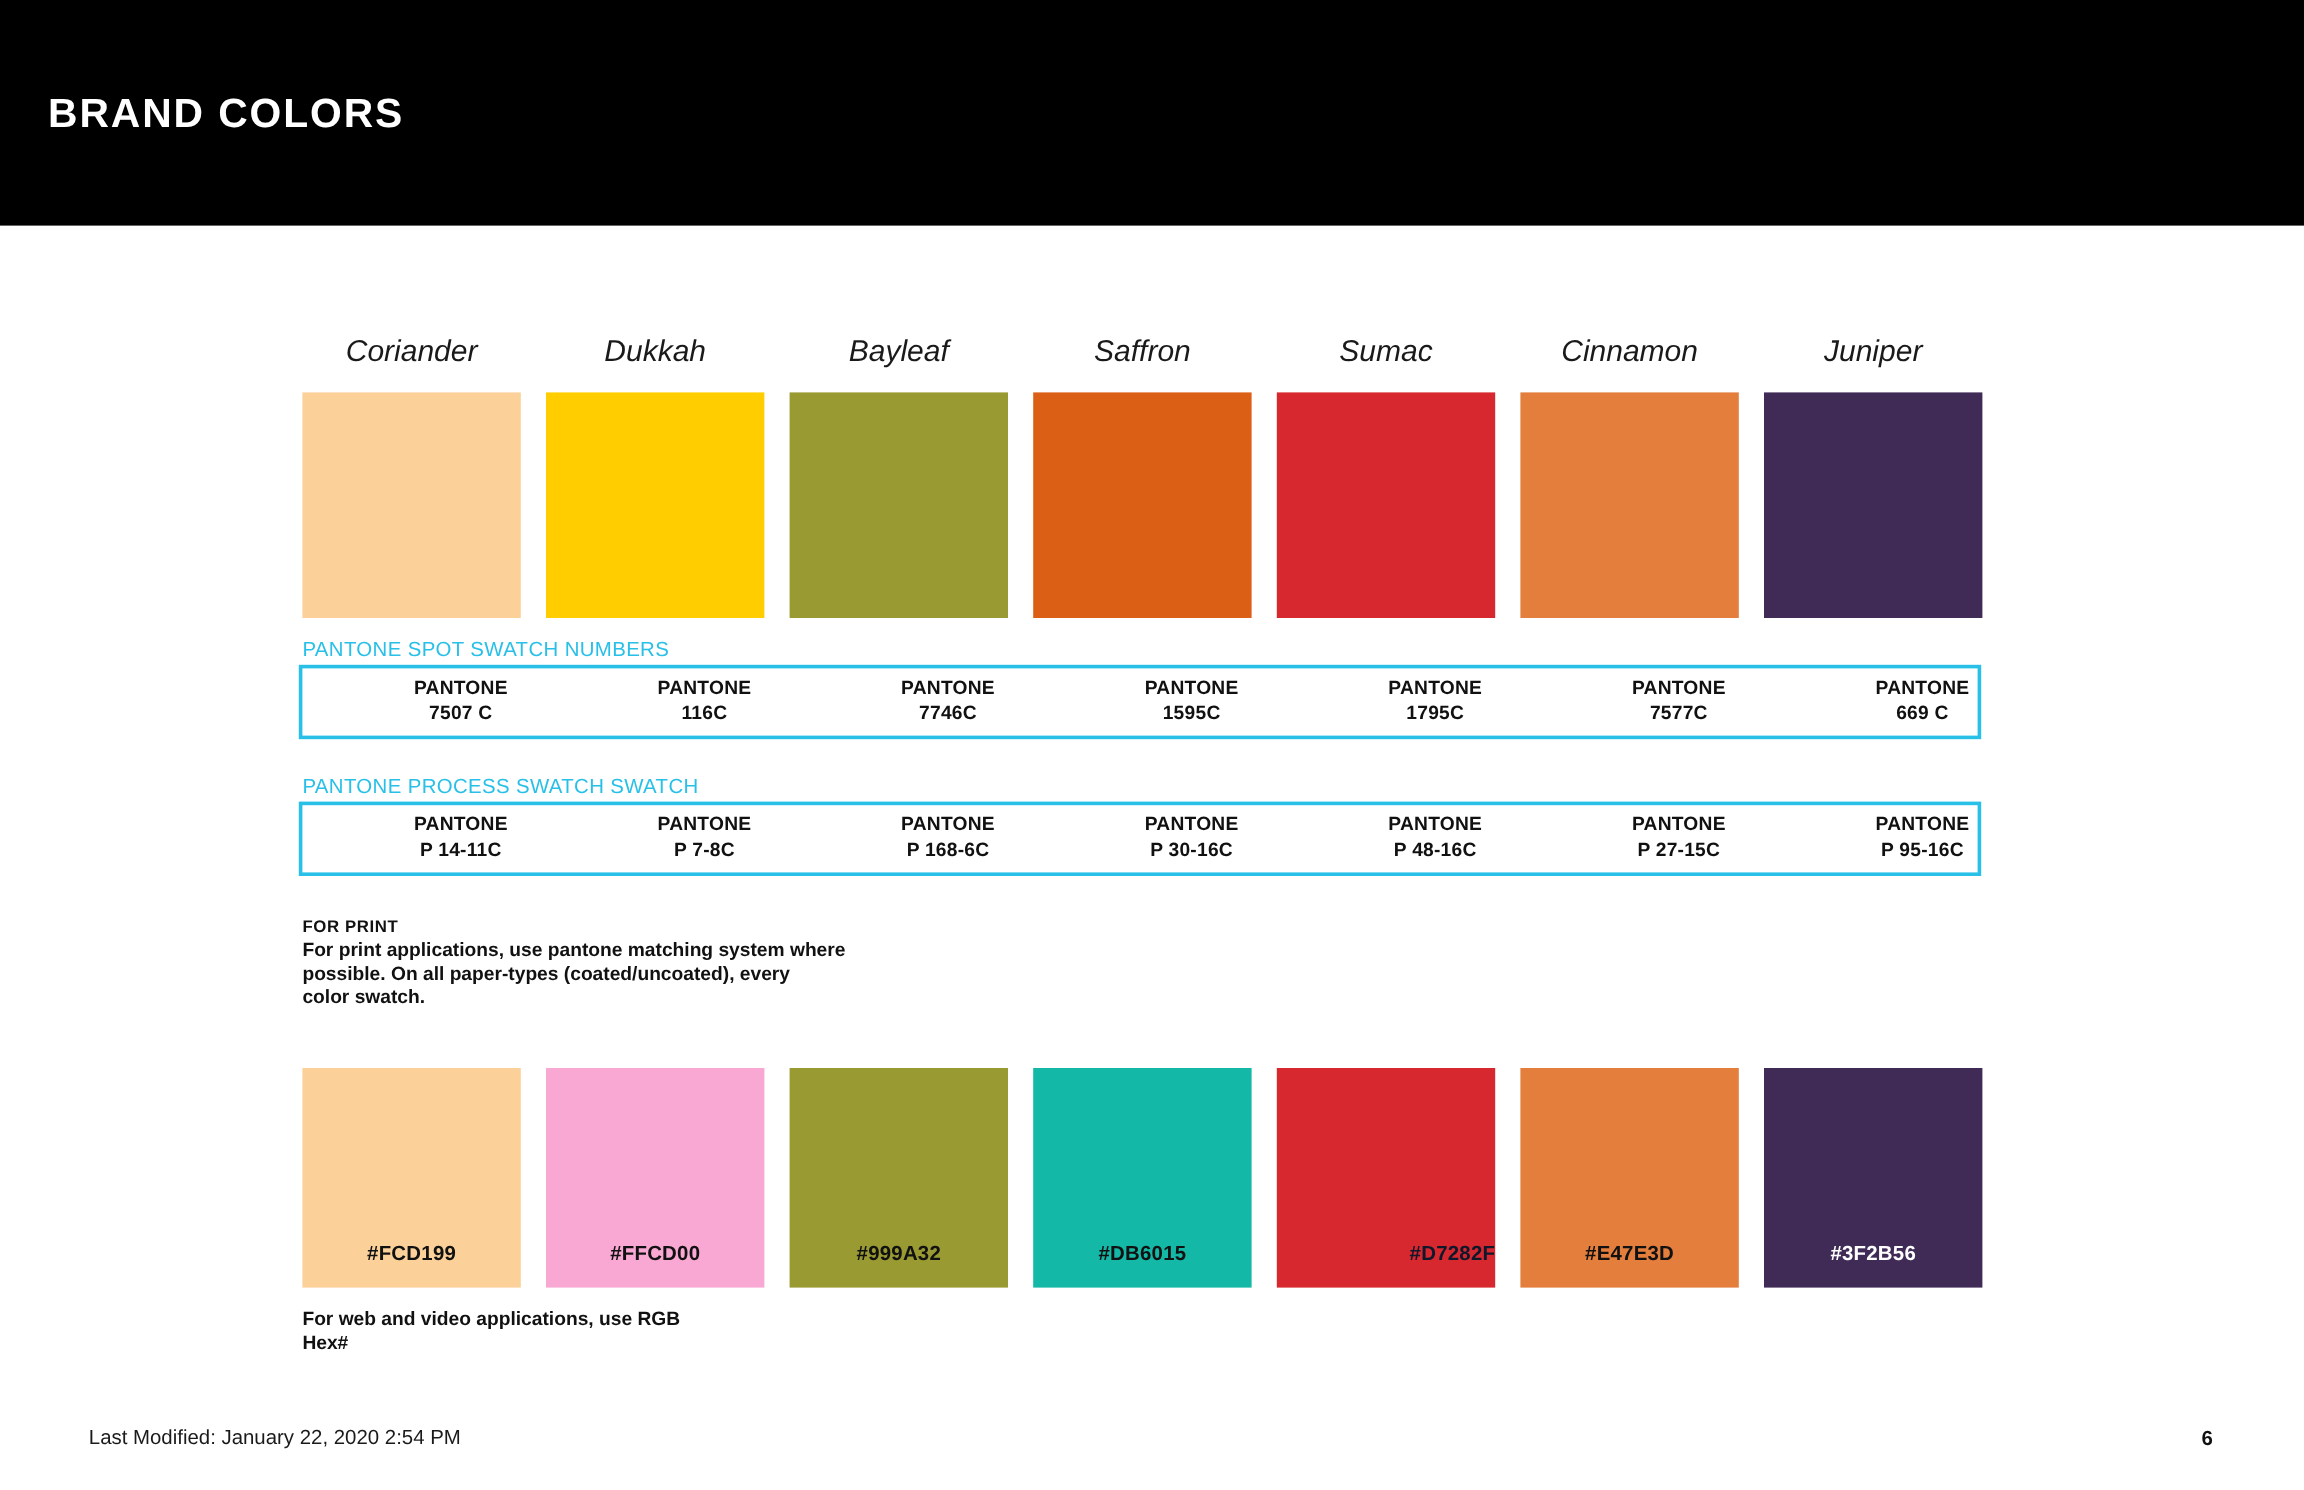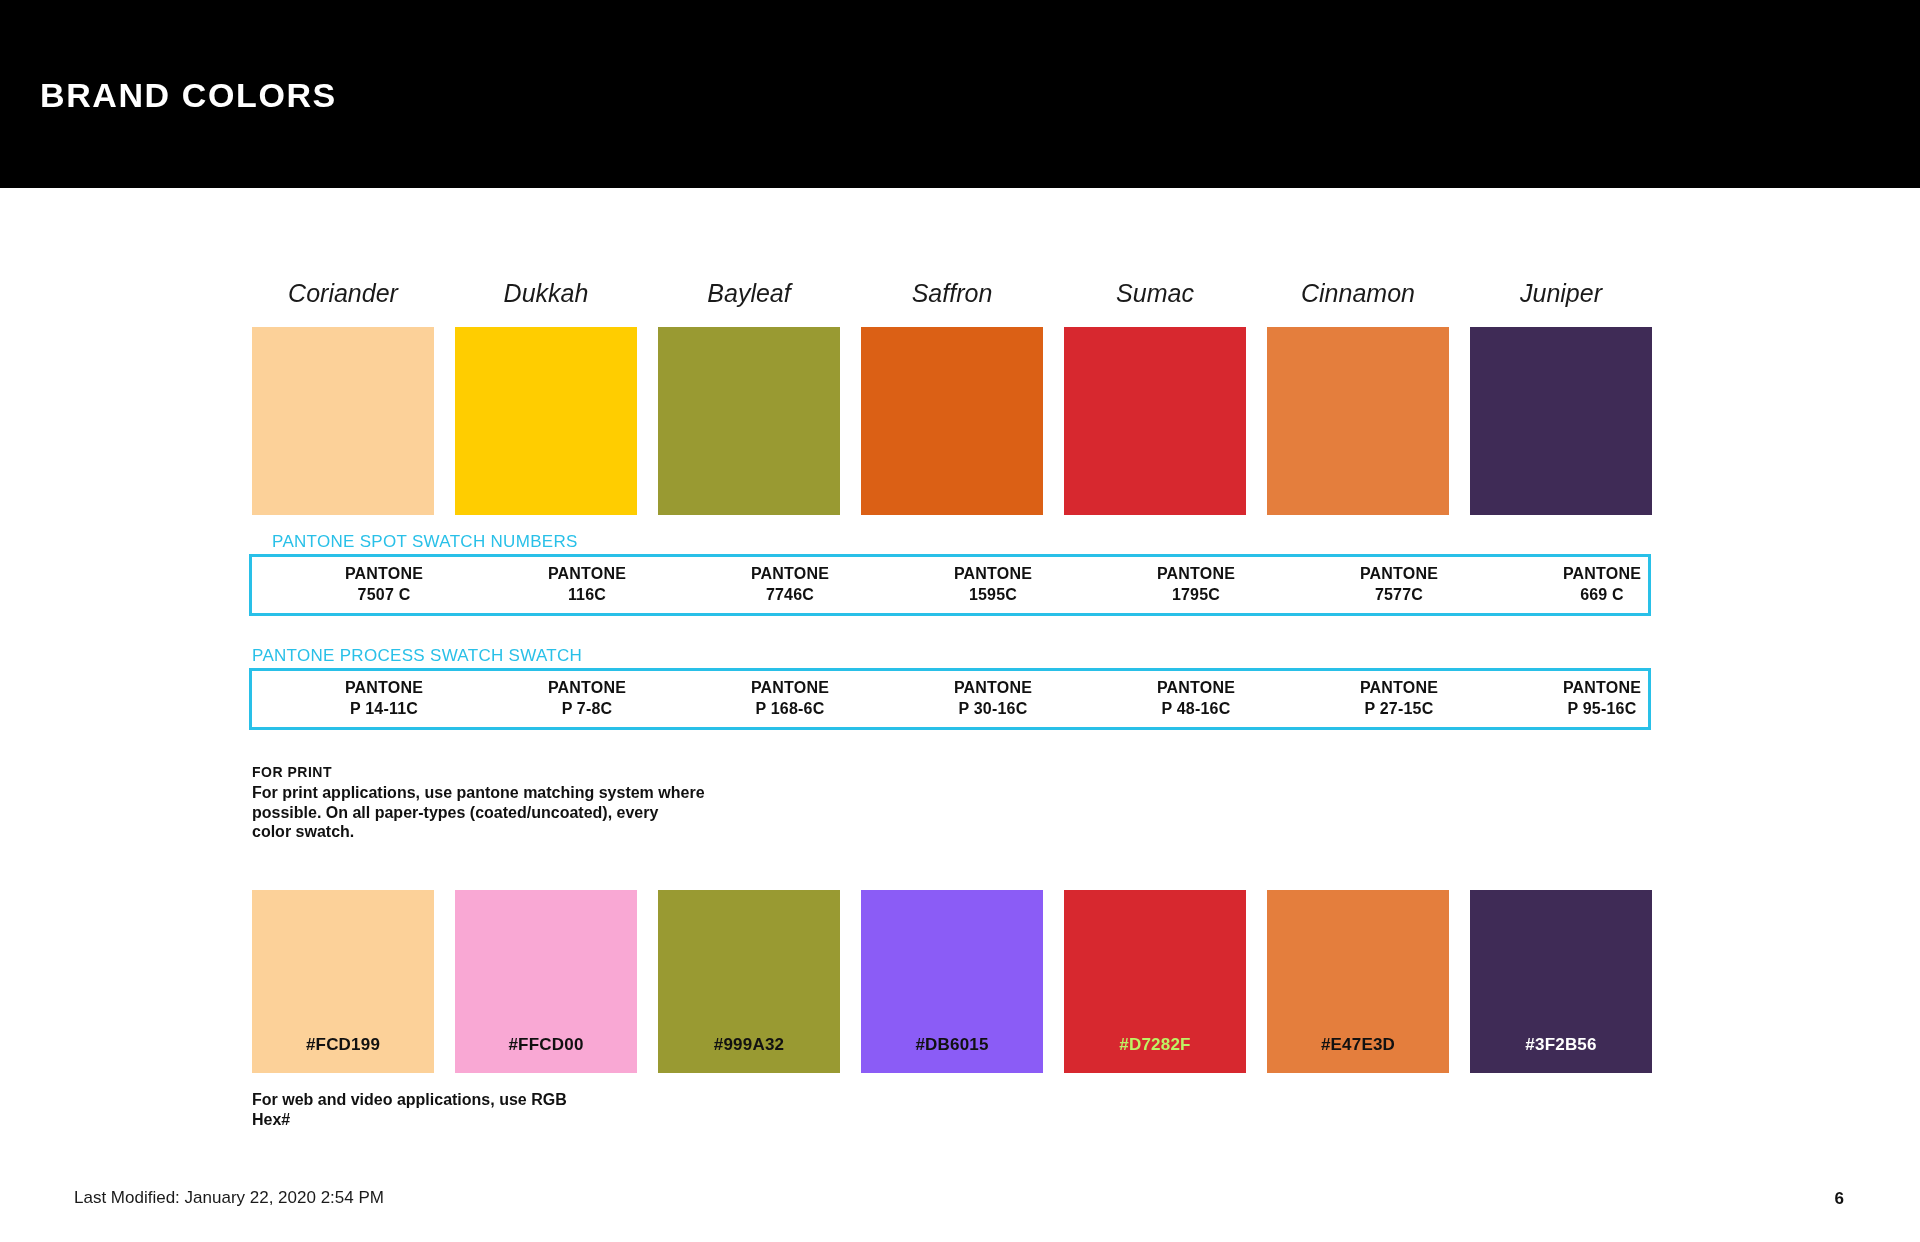--- a/index.html
+++ b/index.html
@@ -220,21 +220,21 @@
       <div class="swatch-box" style="background: rgb(215, 40, 47);"></div>
     </div>
   <div class="col">
       <div class="swatch-box" style="background: rgb(228, 126, 61);"></div>
     </div>
   <div class="col">
       <div class="swatch-box" style="background: rgb(63, 43, 86);"></div>
     </div>
 </div>
 
-<div class="section-label label-spot" style="color: rgb(41, 192, 232); margin-left: 20px;">PANTONE SPOT SWATCH NUMBERS</div>
+<div class="section-label label-spot" style="color: rgb(41, 192, 232);">PANTONE SPOT SWATCH NUMBERS</div>
 <div class="pantone-box box-spot" style="border-color: rgb(41, 192, 232);"></div>
 <div class="pantone-row row-spot">
   <div class="pantone-cell"><span>PANTONE</span><br><span>7507 C</span></div>
   <div class="pantone-cell"><span>PANTONE</span><br><span>116C</span></div>
   <div class="pantone-cell"><span>PANTONE</span><br><span>7746C</span></div>
   <div class="pantone-cell"><span>PANTONE</span><br><span>1595C</span></div>
   <div class="pantone-cell"><span>PANTONE</span><br><span>1795C</span></div>
   <div class="pantone-cell"><span>PANTONE</span><br><span>7577C</span></div>
   <div class="pantone-cell"><span>PANTONE</span><br><span>669 C</span></div>
 </div>
@@ -270,27 +270,27 @@
       <div class="hex-box" style="background: #f9a8d4;">
         <span class="hex-label" style="color: rgb(17, 17, 17);">#FFCD00</span>
       </div>
     </div>
   <div class="col">
       <div class="hex-box" style="background: rgb(153, 154, 50);">
         <span class="hex-label" style="color: rgb(17, 17, 17);">#999A32</span>
       </div>
     </div>
   <div class="col">
-      <div class="hex-box" style="background: #8b5cf6; text-decoration: underline;">
+      <div class="hex-box" style="background: #14b8a6; text-decoration: underline;">
         <span class="hex-label" style="color: rgb(17, 17, 17);">#DB6015</span>
       </div>
     </div>
   <div class="col">
       <div class="hex-box" style="background: rgb(215, 40, 47);">
-        <span class="hex-label" style="color: #bef264;">#D7282F</span>
+        <span class="hex-label" style="color: #0f172a; text-align: right;">#D7282F</span>
       </div>
     </div>
   <div class="col">
       <div class="hex-box" style="background: rgb(228, 126, 61);">
         <span class="hex-label" style="color: rgb(17, 17, 17);">#E47E3D</span>
       </div>
     </div>
   <div class="col">
       <div class="hex-box" style="background: rgb(63, 43, 86);">
         <span class="hex-label" style="color: rgb(255, 255, 255);">#3F2B56</span>

